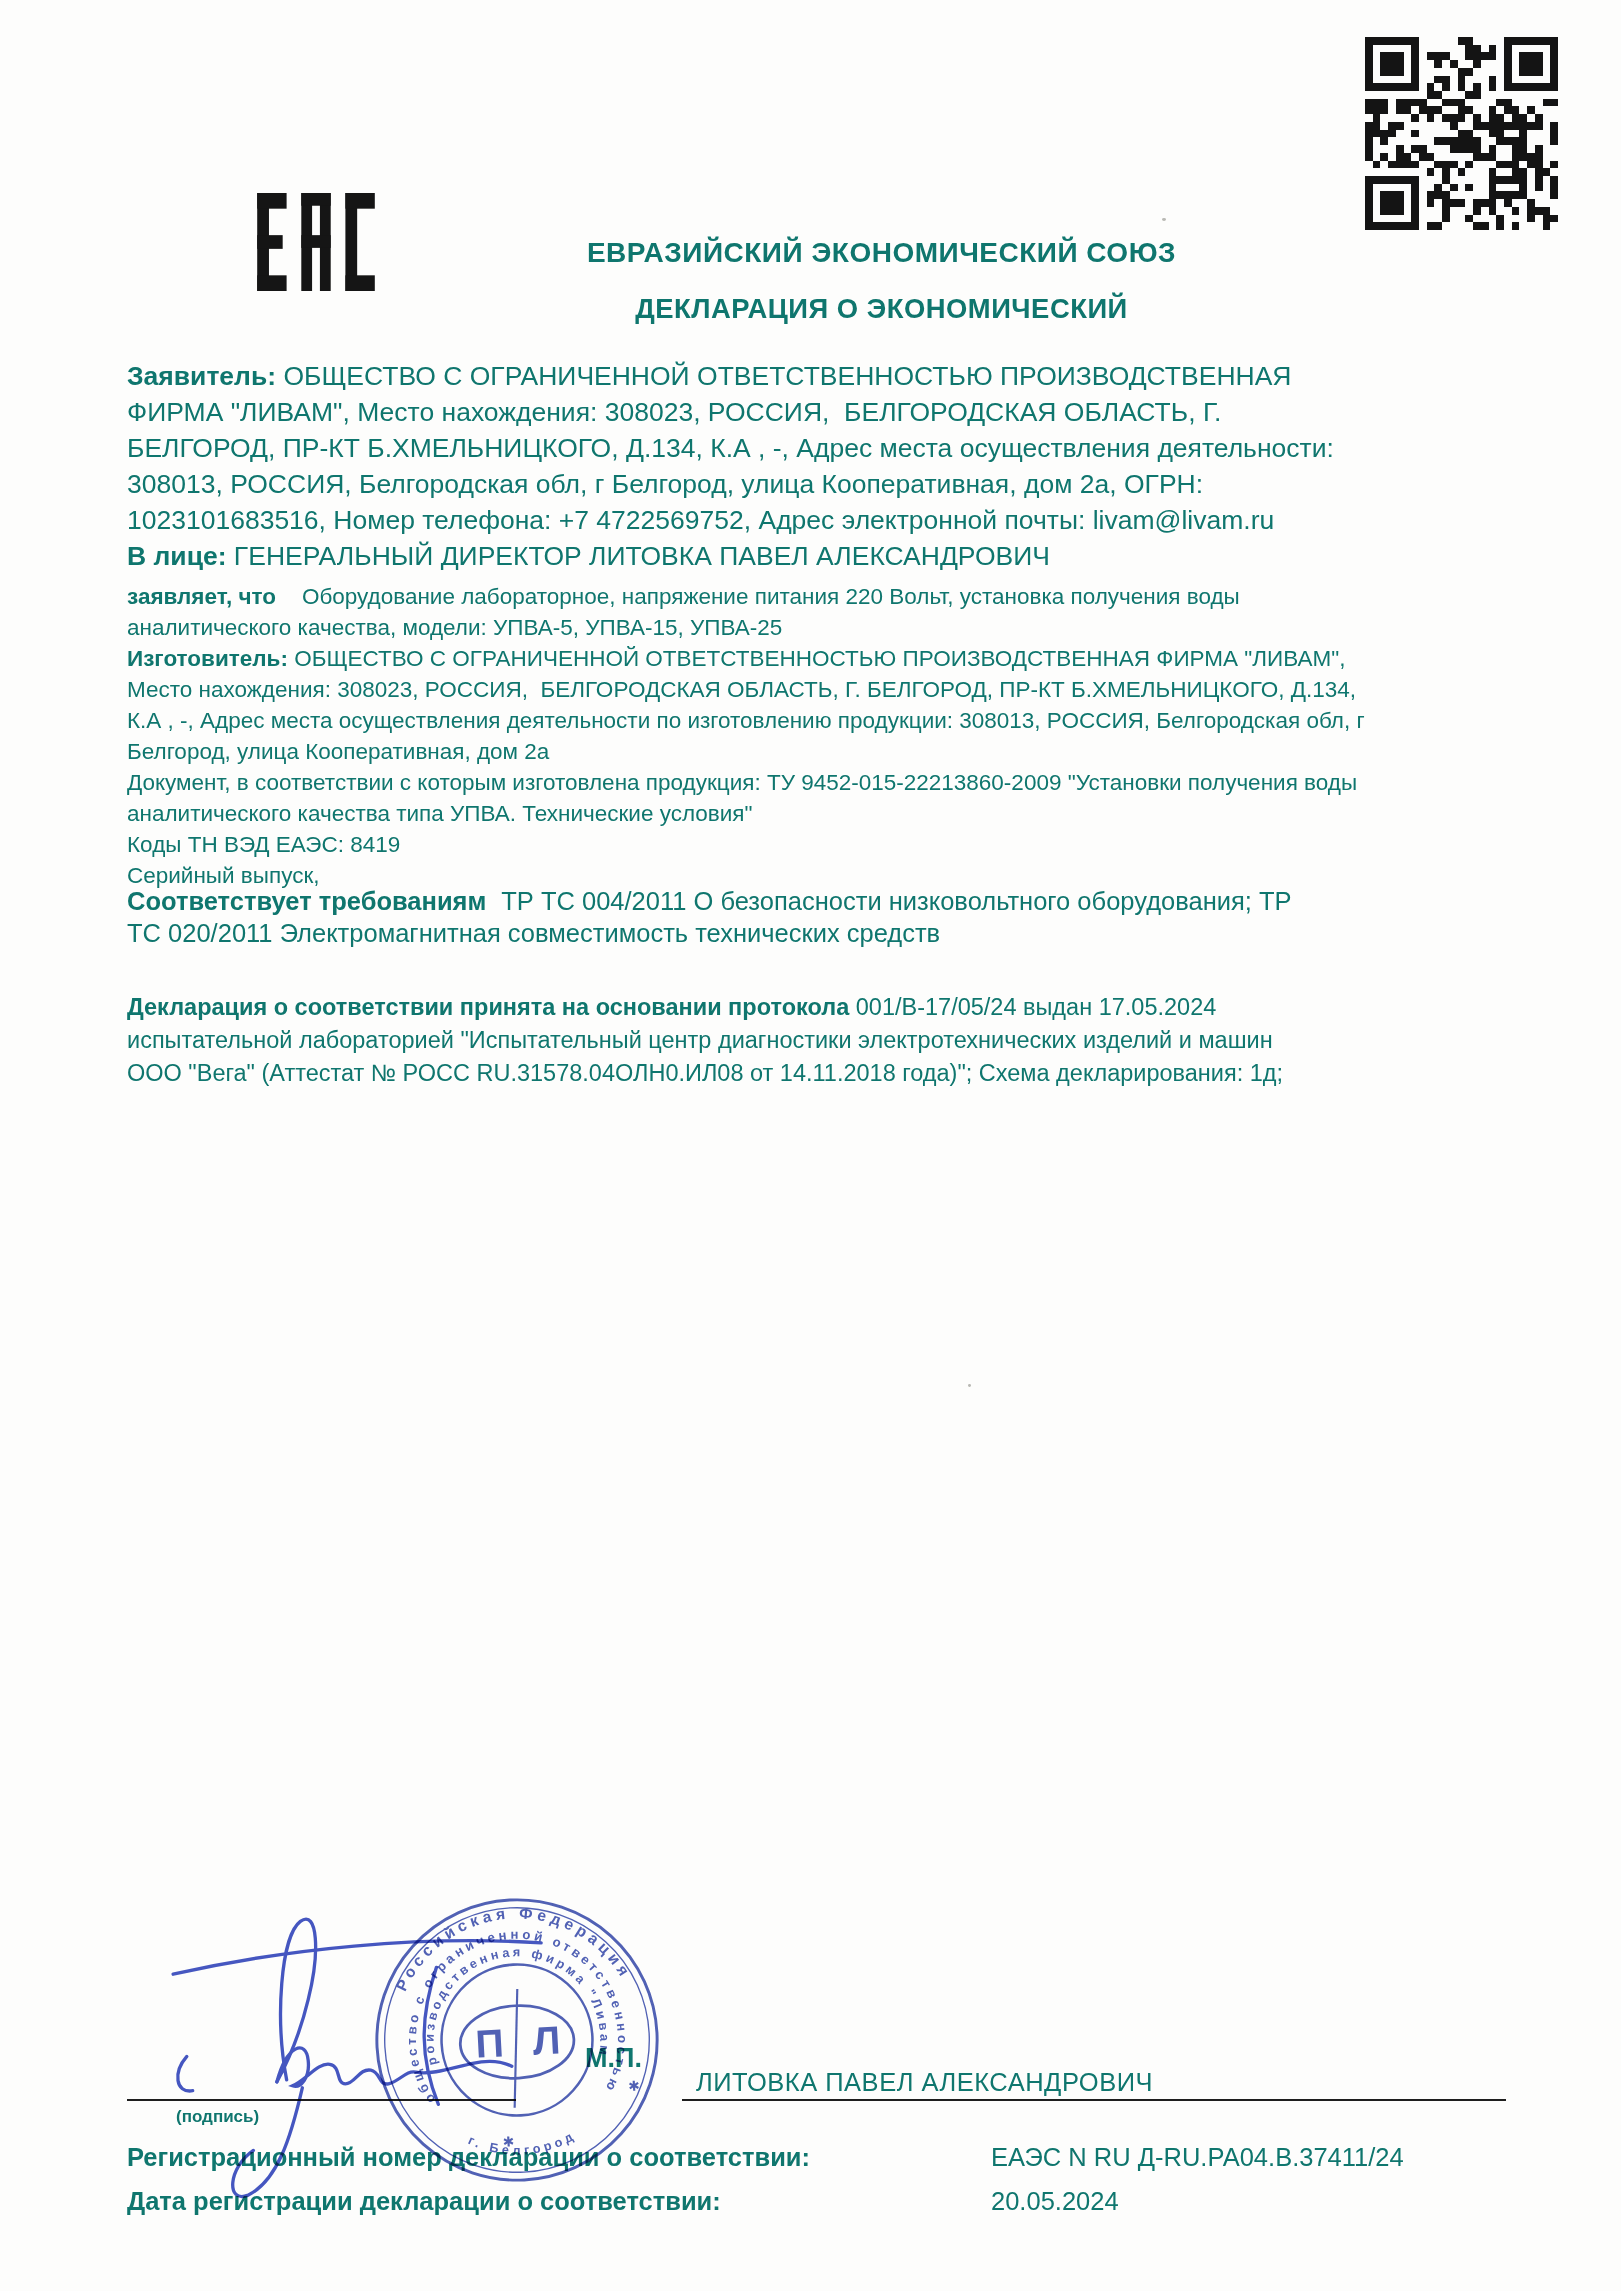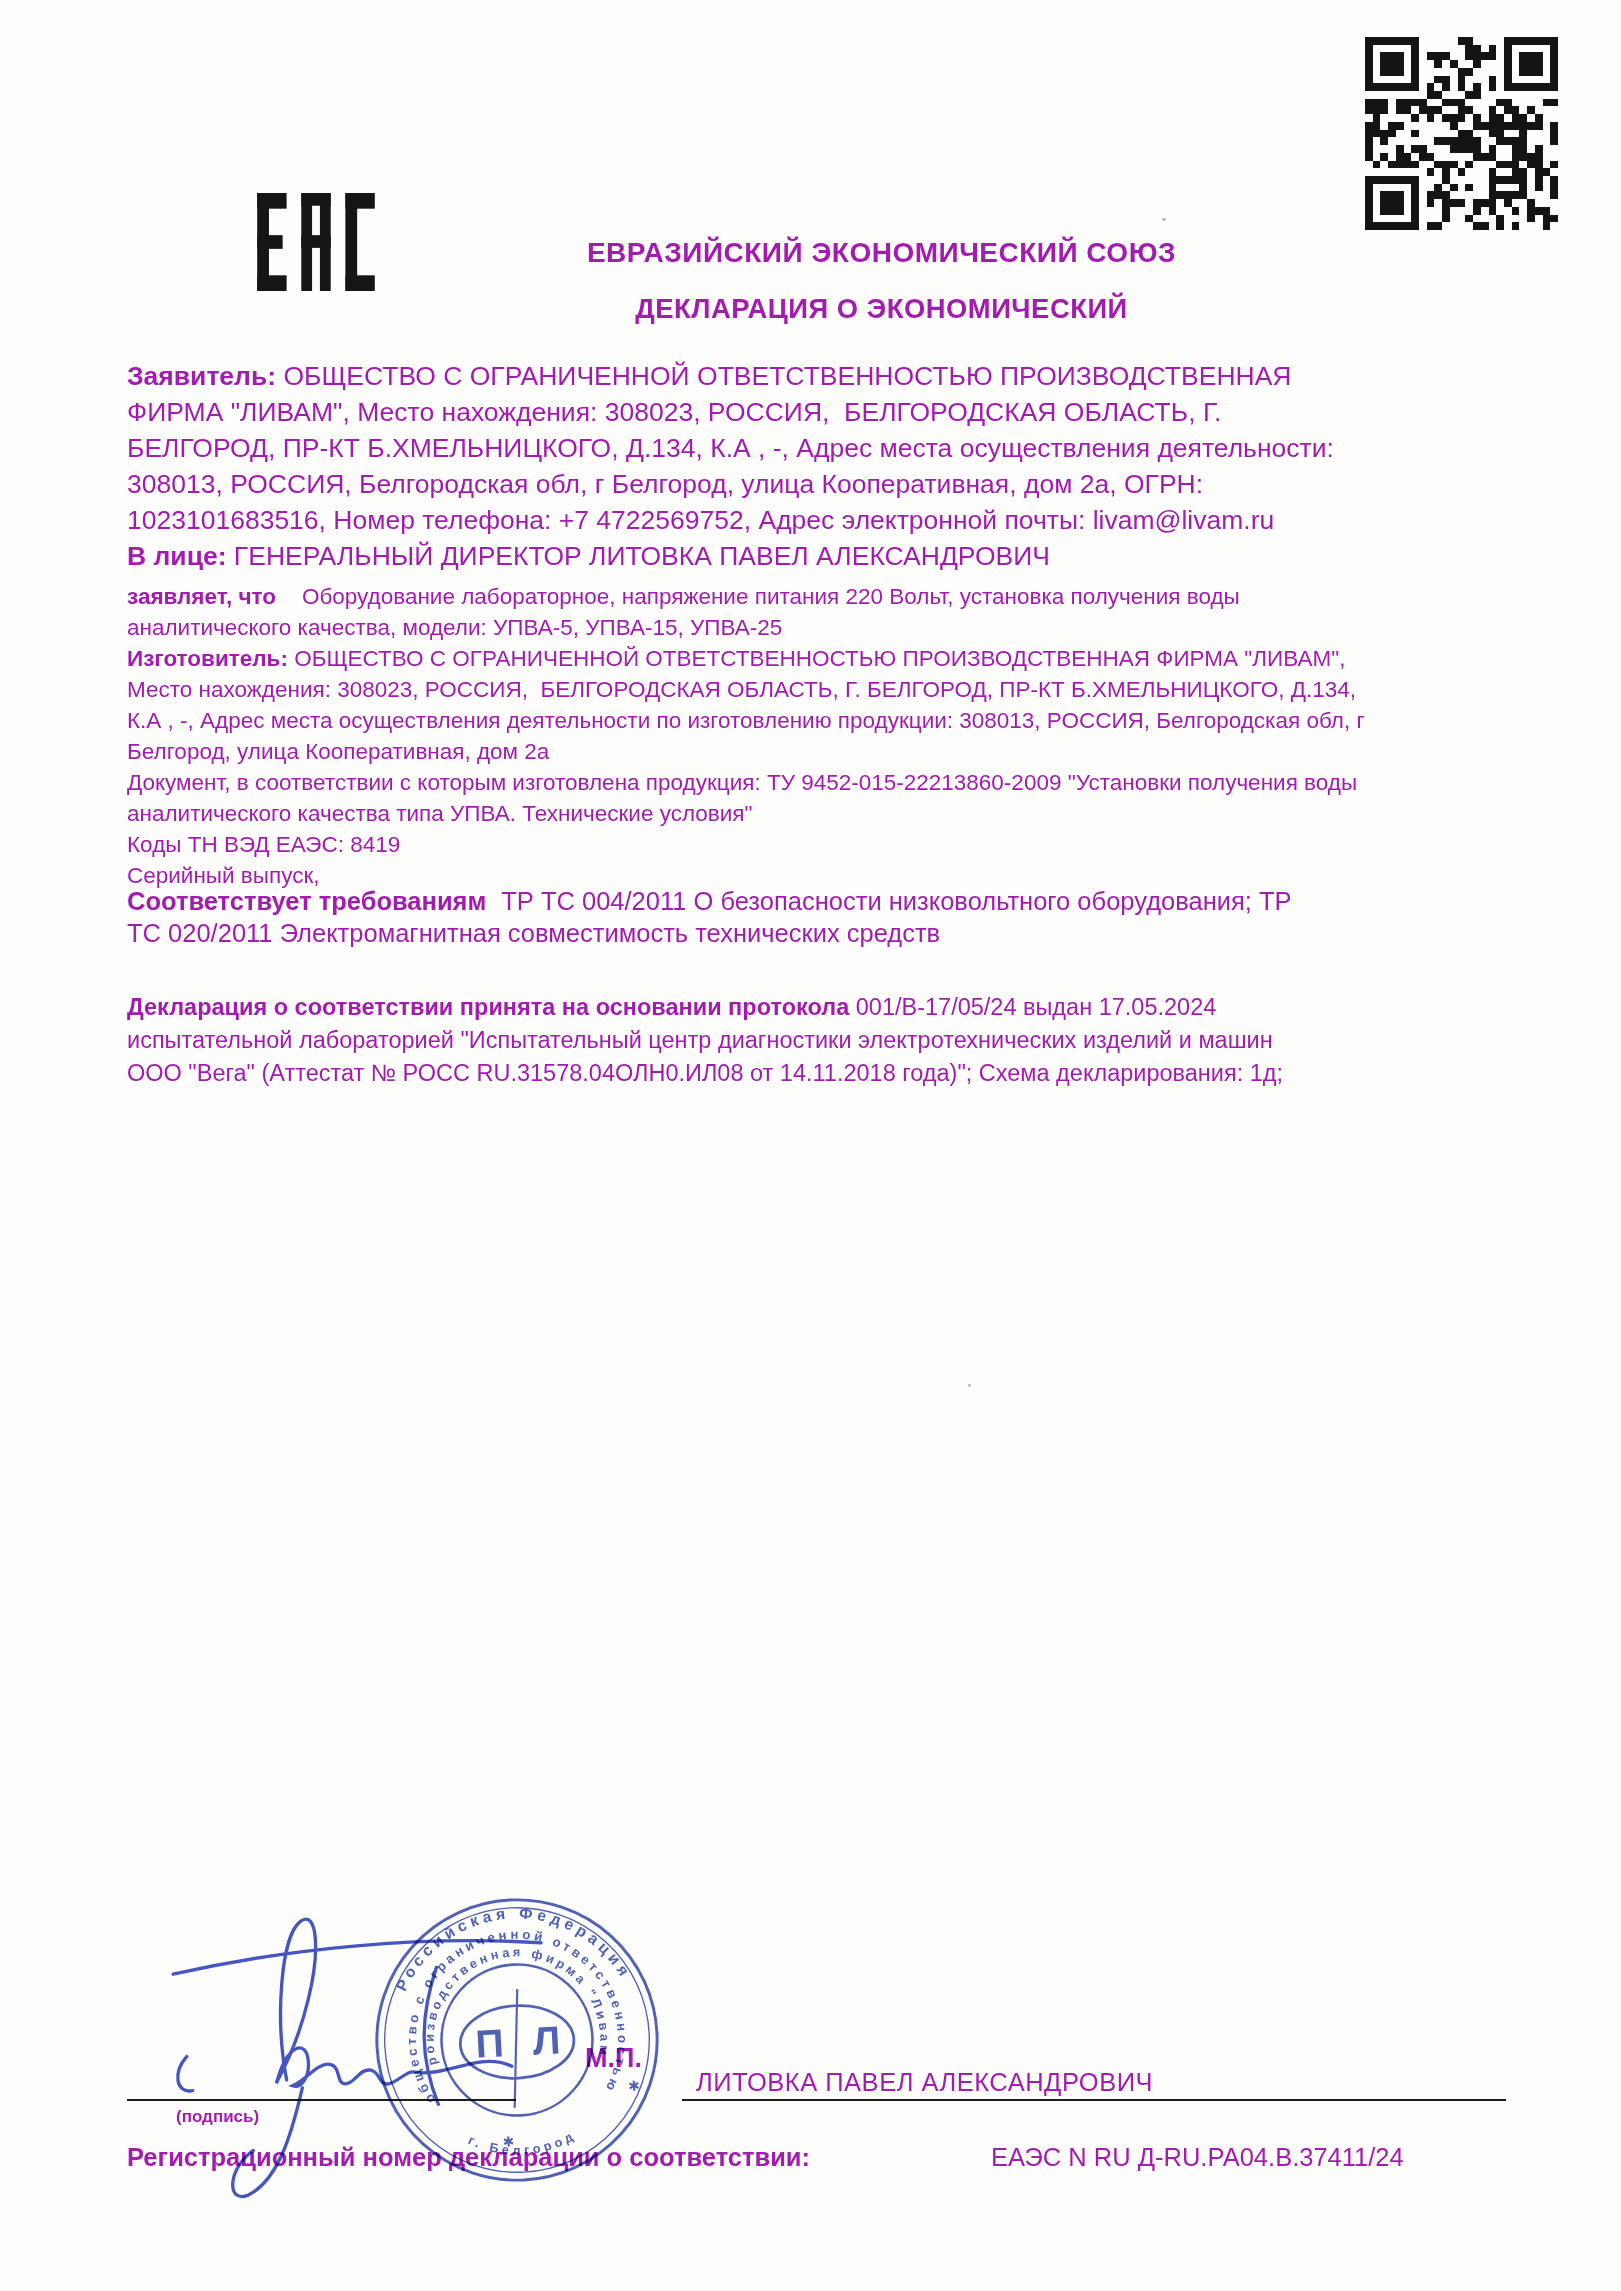--- a/index.html
+++ b/index.html
@@ -2,21 +2,21 @@
 <html><head>
 <meta charset="utf-8">
 <style>
   html,body{margin:0;padding:0;background:#e9e9e7;}
   .page{
     position:relative;
     width:1621px;height:2292px;
     background:#fdfdfc;
     overflow:hidden;
     font-family:"Liberation Sans","DejaVu Sans",sans-serif;
-    color:#a21caf;
+    color:#0f766e;
   }
   .abs{position:absolute;}
   b{font-weight:bold;}
   
   .title-wrap{left:274px;top:0;width:1215px;text-align:center;}
   .title1{position:absolute;left:0;top:237px;width:100%;font-size:28px;font-weight:bold;letter-spacing:0.5px;}
   .title2{position:absolute;left:0;top:293px;width:100%;font-size:27.4px;font-weight:bold;letter-spacing:0.5px;}
   
   .para{left:127px;width:1377px;margin:0;}
   .t-app{top:358px;font-size:26.5px;line-height:36px;}
@@ -421,20 +421,24 @@
   <div class="abs sig-line" style="left:127px;top:2099px;width:389px;"></div>
   <div class="abs cap-small" style="left:176px;top:2107px;width:314px;">(подпись)</div>
 
   <div class="abs fio-name" style="left:696px;top:2068px;">ЛИТОВКА ПАВЕЛ АЛЕКСАНДРОВИЧ</div>
   <div class="abs sig-line" style="left:682px;top:2099px;width:824px;"></div>
 
   <div class="abs f-row" style="top:2143px;">
     <b>Регистрационный номер декларации о соответствии:</b>
     <span class="f-val">ЕАЭС N RU Д-RU.РА04.В.37411/24</span>
   </div>
+  <div class="abs f-row" style="top:2187px;">
+    <b>Дата регистрации декларации о соответствии:</b>
+    <span class="f-val">20.05.2024</span>
+  </div>
 
   <svg class="abs stamp-svg" style="left:370px;top:1893px;opacity:.92;transform:rotate(-3deg);" width="294" height="294" viewBox="0 0 300 300">
     <defs>
       <path id="arcOuterTop" d="M 26 150 A 124 124 0 0 1 274 150"></path>
       <path id="arcOuterBot" d="M 33 150 A 117 117 0 0 0 267 150"></path>
       <path id="arcMid" d="M 61 201.5 A 103 103 0 1 1 239 201.5"></path>
       <path id="arcInner" d="M 68 172 A 85 85 0 1 1 232 172"></path>
     </defs>
     <g fill="none" stroke="#4254b0">
       <circle cx="150" cy="150" r="143" stroke-width="3"></circle>

